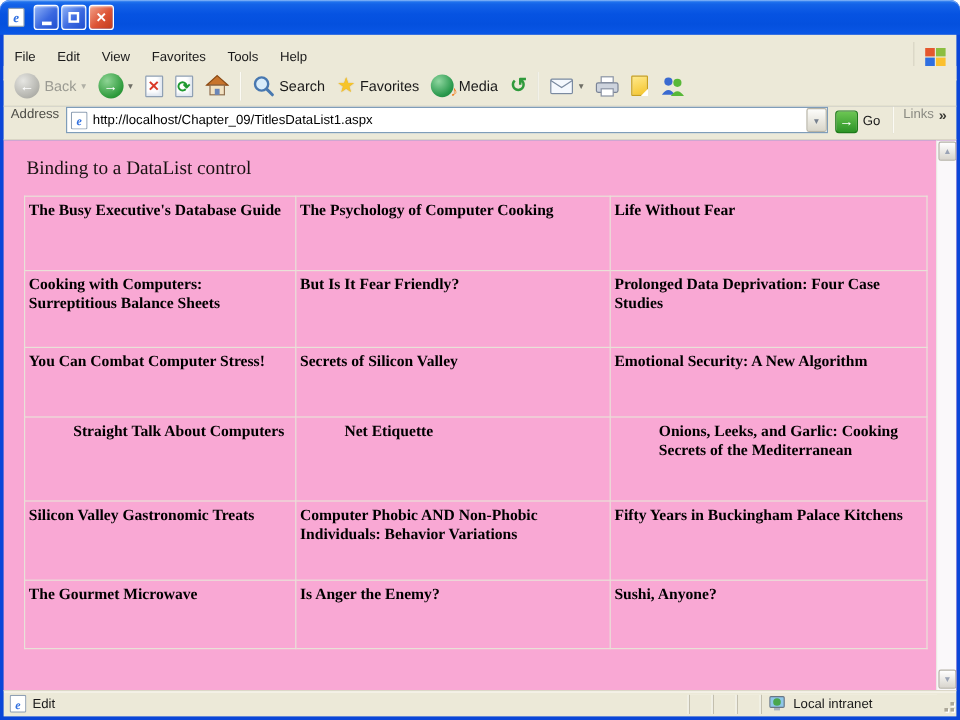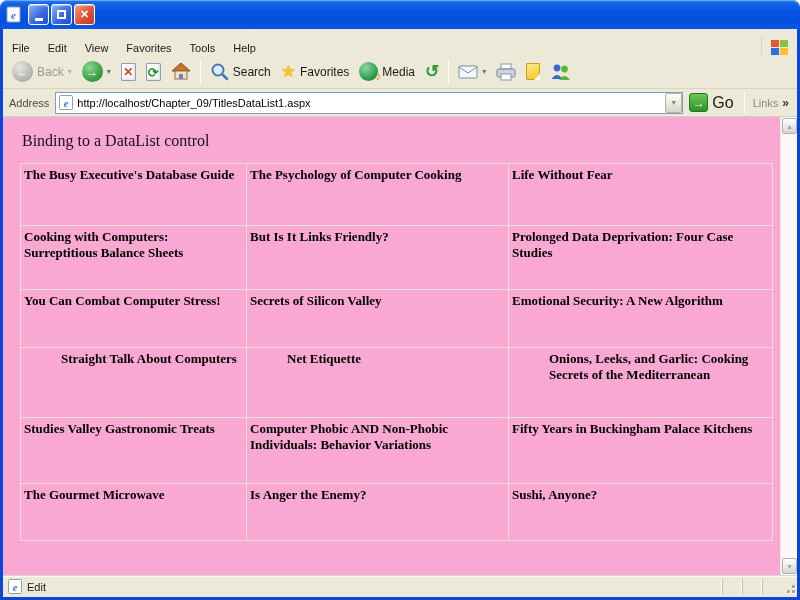--- a/index.html
+++ b/index.html
@@ -76,35 +76,35 @@
   .media-globe { position:relative; width:19px; height:19px; border-radius:50%;
     background:radial-gradient(circle at 35% 30%, #8fd6a0, #2b9a4e 65%, #177a3a); }
   .media-note { position:absolute; right:-3px; bottom:-2px; color:#f08020; font-size:12px; font-weight:bold; }
   .history-glyph { font-size:17px; font-weight:bold; color:#2f9a3c; line-height:1; }
   .edit-page { width:14px; height:17px; background:linear-gradient(160deg,#ffe98a,#f4c42a);
     border:1px solid #c8a01c; border-radius:1px; position:relative; }
   .edit-page::after { content:""; position:absolute; right:-1px; bottom:-1px;
     border-style:solid; border-width:0 0 6px 6px; border-color:transparent transparent #fff transparent; }
 
   
-  .addressbar { top:89px; height:28px; display:flex; align-items:center; padding:0 6px;
+  .addressbar { top:89px; height:28px; display:flex; align-items:flex-start; padding:0 6px;
     border-bottom:1px solid #d4d0c0; }
   .addr-label { font-size:11px; color:#4c4c46; margin-right:6px; }
   .addr-input { flex:1; height:22px; background:#fff; border:1px solid #7f9db9;
     display:flex; align-items:center; padding-left:3px; }
   .addr-input .page-icon { width:14px; height:15px; margin-right:4px; flex:0 0 auto; }
   .addr-url { font-size:11px; color:#000; flex:1; white-space:nowrap; overflow:hidden; }
   .addr-drop { width:17px; height:20px; margin-left:2px;
     background:linear-gradient(180deg,#fdfdfb,#d9d6ca); border:1px solid #b7b4a6; border-radius:2px;
     display:flex; align-items:center; justify-content:center; font-size:8px; color:#76808e; }
   .go-btn { display:flex; align-items:center; gap:4px; padding:0 6px; height:24px; }
   .go-square { width:19px; height:19px; border-radius:3px;
     background:linear-gradient(180deg,#6cc653,#2d9427); border:1px solid #1d7a1a;
     color:#fff; font-weight:bold; font-size:12px; display:flex; align-items:center; justify-content:center; }
-  .go-text { font-size:16px; color:#1a1a1a; }
+  .go-text { font-size:11px; color:#1a1a1a; }
   .addr-sep { width:1px; height:22px; background:#c9c5b4; border-right:1px solid #fbfaf4; margin:0 4px; }
   .links-text { font-size:11px; color:#8a8a82; margin:0 4px; }
   .links-chevron { font-size:12px; font-weight:bold; color:#3a3a34; margin-right:2px; }
 
   
   .content { position:absolute; top:117px; left:3px; right:3px; height:458px;
     background:#f9a8d4; overflow:hidden; }
   .page-heading { font-family:"Liberation Serif", serif; font-size:16px; color:#181212;
     margin:15px 0 0 19px; }
   .titles-table { border-collapse:collapse; margin:13px 0 0 17px; width:752px;
@@ -293,35 +293,35 @@
           <col class="c3">
         </colgroup>
       <tbody>
           <tr>
         <td>The Busy Executive's Database Guide</td>
         <td>The Psychology of Computer Cooking</td>
         <td>Life Without Fear</td>
       </tr>
       <tr>
         <td>Cooking with Computers: Surreptitious Balance Sheets</td>
-        <td>But Is It Links Friendly?</td>
+        <td>But Is It Fear Friendly?</td>
         <td>Prolonged Data Deprivation: Four Case Studies</td>
       </tr>
       <tr>
         <td>You Can Combat Computer Stress!</td>
         <td>Secrets of Silicon Valley</td>
         <td>Emotional Security: A New Algorithm</td>
       </tr>
       <tr>
         <td>Straight Talk About Computers</td>
         <td>Net Etiquette</td>
         <td>Onions, Leeks, and Garlic: Cooking Secrets of the Mediterranean</td>
       </tr>
       <tr>
-        <td>Studies Valley Gastronomic Treats</td>
+        <td>Silicon Valley Gastronomic Treats</td>
         <td>Computer Phobic AND Non-Phobic Individuals: Behavior Variations</td>
         <td>Fifty Years in Buckingham Palace Kitchens</td>
       </tr>
       <tr>
         <td>The Gourmet Microwave</td>
         <td>Is Anger the Enemy?</td>
         <td>Sushi, Anyone?</td>
       </tr>
     </tbody>
       </table>
@@ -340,20 +340,28 @@
     <span class="status-left">
       <svg width="14" height="15" viewBox="0 0 14 15">
         <rect x="0.5" y="0.5" width="13" height="14" rx="1" fill="#fff" stroke="#8fa0b4"></rect>
         <text x="7" y="11.5" font-size="10" font-weight="bold" font-style="italic" fill="#2f6fe0" text-anchor="middle" font-family="serif">e</text>
       </svg>
       <span>Edit</span>
     </span>
     <span class="status-pane pane-sm"></span>
     <span class="status-pane pane-sm"></span>
     <span class="status-pane pane-sm"></span>
+    <span class="status-pane pane-zone">
+      <svg width="15" height="13" viewBox="0 0 15 13">
+        <rect x="0.5" y="0.5" width="12" height="9" rx="1" fill="#8fc7e8" stroke="#6a7686"></rect>
+        <circle cx="6.5" cy="5" r="3.2" fill="#49a64e"></circle>
+        <rect x="4" y="10" width="5" height="2" fill="#aab2be"></rect>
+      </svg>
+      <span>Local intranet</span>
+    </span>
     <span class="grip">
         <i></i>
         <i></i>
         <i></i>
       </span>
   </div>
 
 </div>
 
 </body></html>

